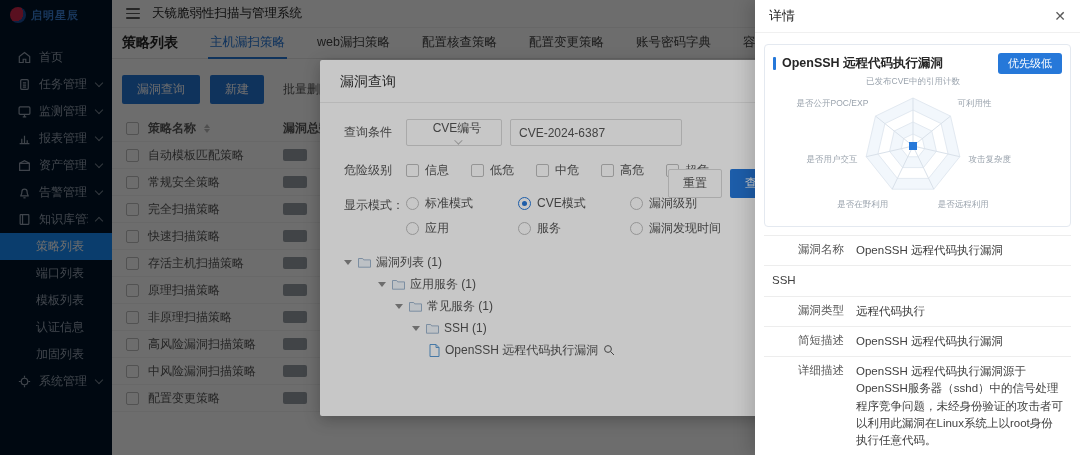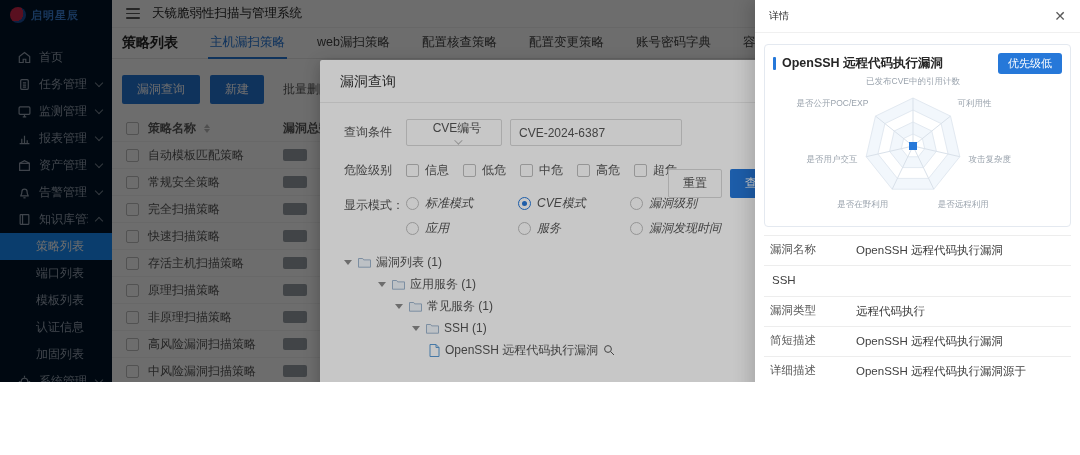--- a/index.html
+++ b/index.html
@@ -1,18 +1,18 @@
 <!DOCTYPE html>
 <html><head>
 <meta charset="utf-8">
 <style>
   * { margin:0; padding:0; box-sizing:border-box; }
   html,body { width:1080px; height:455px; overflow:hidden;
     font-family:"Liberation Sans","DejaVu Sans",sans-serif; background:#fff; }
-  .stage { position:relative; width:1080px; height:382px; overflow:hidden; background:#5eead4; }
+  .stage { position:relative; width:1080px; height:455px; overflow:hidden; background:#5eead4; }
 
   
   .sidebar { position:absolute; left:0; top:0; width:112px; height:455px; background:#001529; z-index:10; }
   .logo-row { height:30px; display:flex; align-items:center; padding-left:10px; gap:5px; }
   .logo-mark { width:16px; height:16px; border-radius:50%; background:radial-gradient(circle at 35% 40%, #d0274b 55%, #1d4f9c 56%); flex:0 0 auto; }
   .logo-text { color:#3b82d8; font-size:11px; font-weight:bold; letter-spacing:1px; white-space:nowrap; }
   .side-menu { margin-top:14px; }
   .side-item { height:27px; display:flex; align-items:center; padding:0 10px 0 18px; color:#98a3b3; font-size:12px; gap:8px; cursor:pointer; }
   .side-item .s-icon { width:13px; height:13px; display:flex; align-items:center; color:#98a3b3; flex:0 0 auto; }
   .side-item .s-label { flex:1; white-space:nowrap; overflow:hidden; }
@@ -58,48 +58,48 @@
 
   
   .modal { position:absolute; left:320px; top:60px; width:455px; height:356px; background:#fff; border-radius:2px; box-shadow:0 4px 16px rgba(0,0,0,0.25); z-index:30; }
   .modal-title { padding:13px 20px 11px; font-size:14px; color:#333; border-bottom:1px solid #ebebeb; }
   .modal-body { padding:16px 0 0 24px; position:relative; font-size:12px; color:#555; }
   .frow { display:flex; align-items:center; margin-bottom:16px; }
   .flabel { width:62px; flex:0 0 auto; color:#555; }
   .select { width:96px; height:27px; border:1px solid #d9d9d9; border-radius:2px; display:flex; align-items:center; justify-content:space-between; padding:0 8px 0 14px; color:#555; background:#fff; cursor:pointer; margin-right:8px;flex-direction:column; }
   .select .sc { width:6px; height:6px; border-right:1px solid #bbb; border-bottom:1px solid #bbb; transform:rotate(45deg) translateY(-2px); }
   .tinput { width:172px; height:27px; border:1px solid #d9d9d9; border-radius:2px; padding:0 8px; font-size:12px; color:#555; font-family:inherit; background:#fff; }
-  .ckgroup { display:flex; gap:14px;justify-content:flex-end; }
+  .ckgroup { display:flex; gap:22px;justify-content:flex-end; }
   .cklabel { display:flex; align-items:center; gap:6px; cursor:pointer; }
   .ckbox { width:13px; height:13px; border:1px solid #bfbfbf; border-radius:2px; background:#fff; }
   .reset-btn { position:absolute; left:348px; top:66px; background:#fff; border:1px solid #d9d9d9; color:#555; }
   .query-btn { position:absolute; left:410px; top:66px; }
   .modes { display:grid; grid-template-columns:112px 112px 126px 90px; row-gap:8px; align-items:center; }
-  .rdlabel { display:flex; align-items:center; gap:6px; cursor:pointer;font-style:italic; }
+  .rdlabel { display:flex; align-items:center; gap:6px; cursor:pointer; }
   .radio { width:13px; height:13px; border:1px solid #bfbfbf; border-radius:50%; background:#fff; flex:0 0 auto; position:relative; }
   .radio.on { border-color:#2678d9; }
   .radio.on::after { content:""; position:absolute; left:3px; top:3px; width:5px; height:5px; border-radius:50%; background:#2678d9; }
   .tree { margin-top:14px; }
   .tree-row { height:22px; display:flex; align-items:center; gap:5px; font-size:12px; color:#555; cursor:pointer; }
   .caret-tri { width:0; height:0; border-left:4px solid transparent; border-right:4px solid transparent; border-top:5px solid #8c8c8c; margin-right:1px; flex:0 0 auto; }
   .tree-row svg { flex:0 0 auto; }
 
   
   .drawer { position:absolute; left:755px; top:0; width:325px; height:455px; background:#fff; z-index:50; box-shadow:-6px 0 16px rgba(0,0,0,0.15); }
   .drawer-head { height:33px; display:flex; align-items:center; justify-content:space-between; padding:0 14px; border-bottom:1px solid #f0f0f0; }
-  .drawer-title { font-size:10px; color:#262626; }
+  .drawer-title { font-size:13px; color:#262626; }
   .close-x { font-size:14px; color:#595959; cursor:pointer; line-height:1; }
   .vcard { margin:11px 9px 8px; border:1px solid #e4e9f0; border-radius:4px; padding:8px 8px 2px; position:relative; }
   .vcard-head { display:flex; align-items:center; gap:6px; }
   .blue-bar { width:3px; height:13px; background:#2678d9; border-radius:1px; }
   .vuln-title { font-size:12.5px; font-weight:bold; color:#262626; flex:1; white-space:nowrap; overflow:hidden; }
   .badge { background:#2678d9; color:#fff; font-size:11px; padding:3px 10px; border-radius:3px; cursor:pointer; white-space:nowrap; }
   .details { margin:4px 9px 0; border-top:1px solid #ededed; font-size:11.5px; }
   .drow { display:flex; border-bottom:1px solid #ededed; }
-  .dlabel { width:84px; flex:0 0 auto; padding:6px 4px 6px 6px; color:#595959; }
+  .dlabel { width:84px; flex:0 0 auto; padding:6px 4px 6px 6px; color:#595959;text-align:right; }
   .dvalue { flex:1; padding:6px 8px; color:#404040; line-height:1.5; }
 </style>
 </head>
 <body>
 
 <div class="stage">
 
   <div class="sidebar">
     <div class="logo-row">
       <span class="logo-mark"></span>

